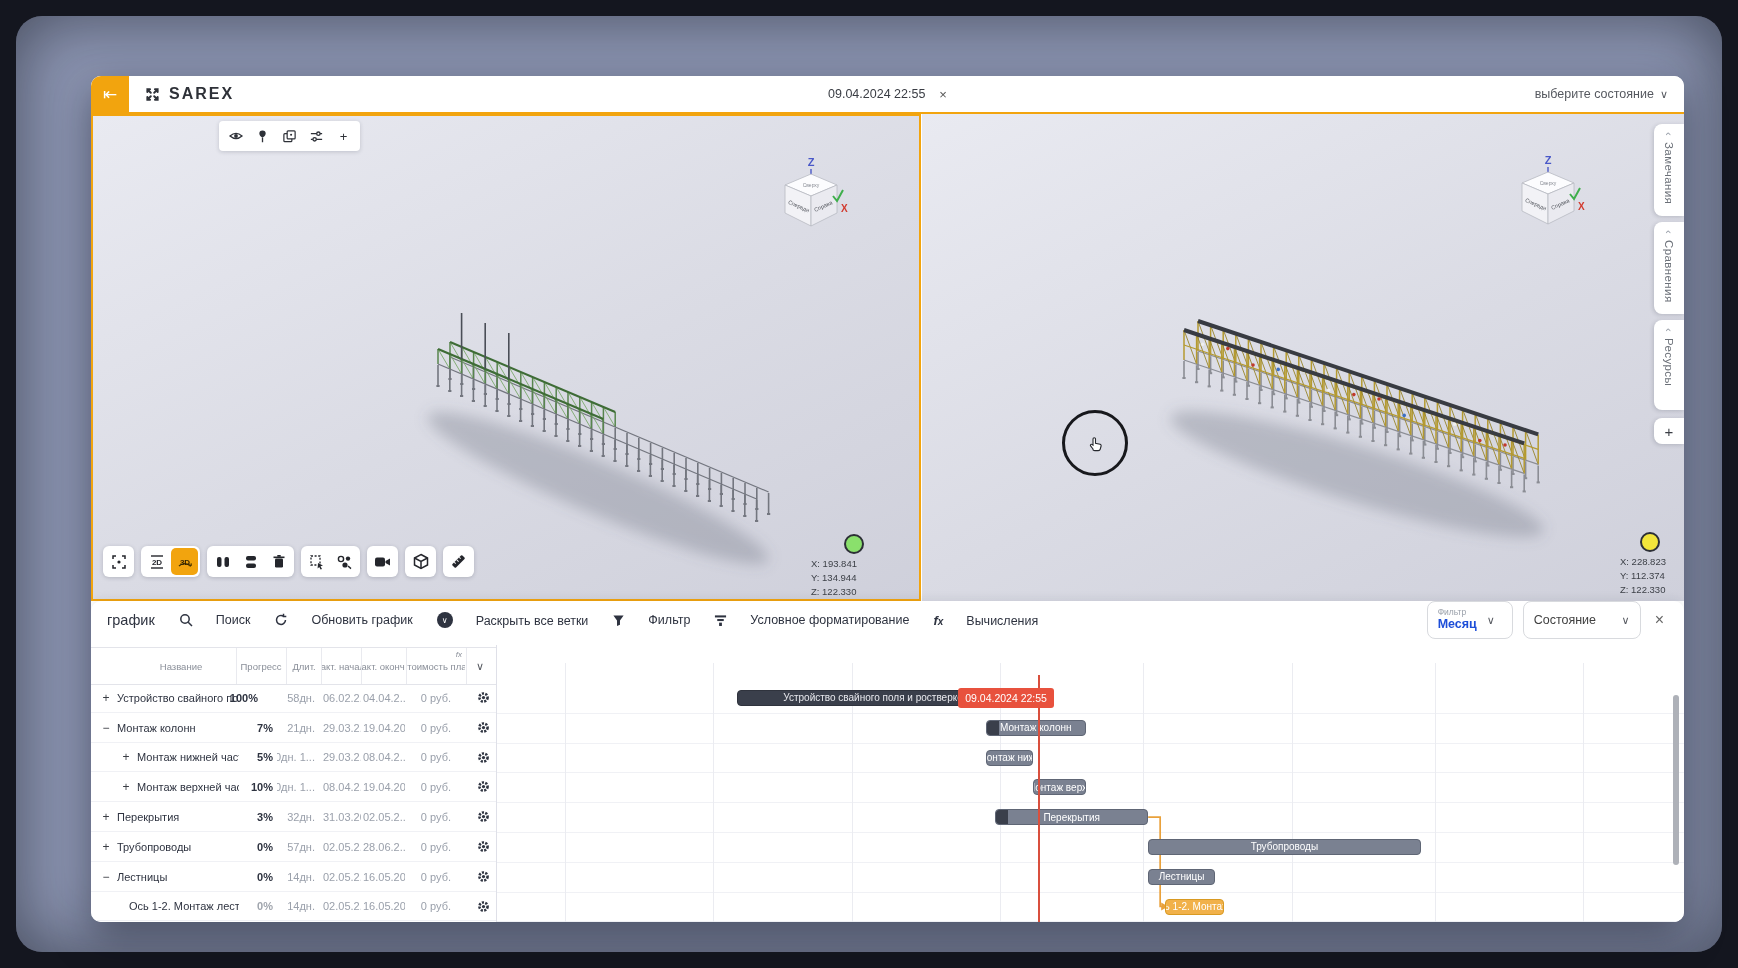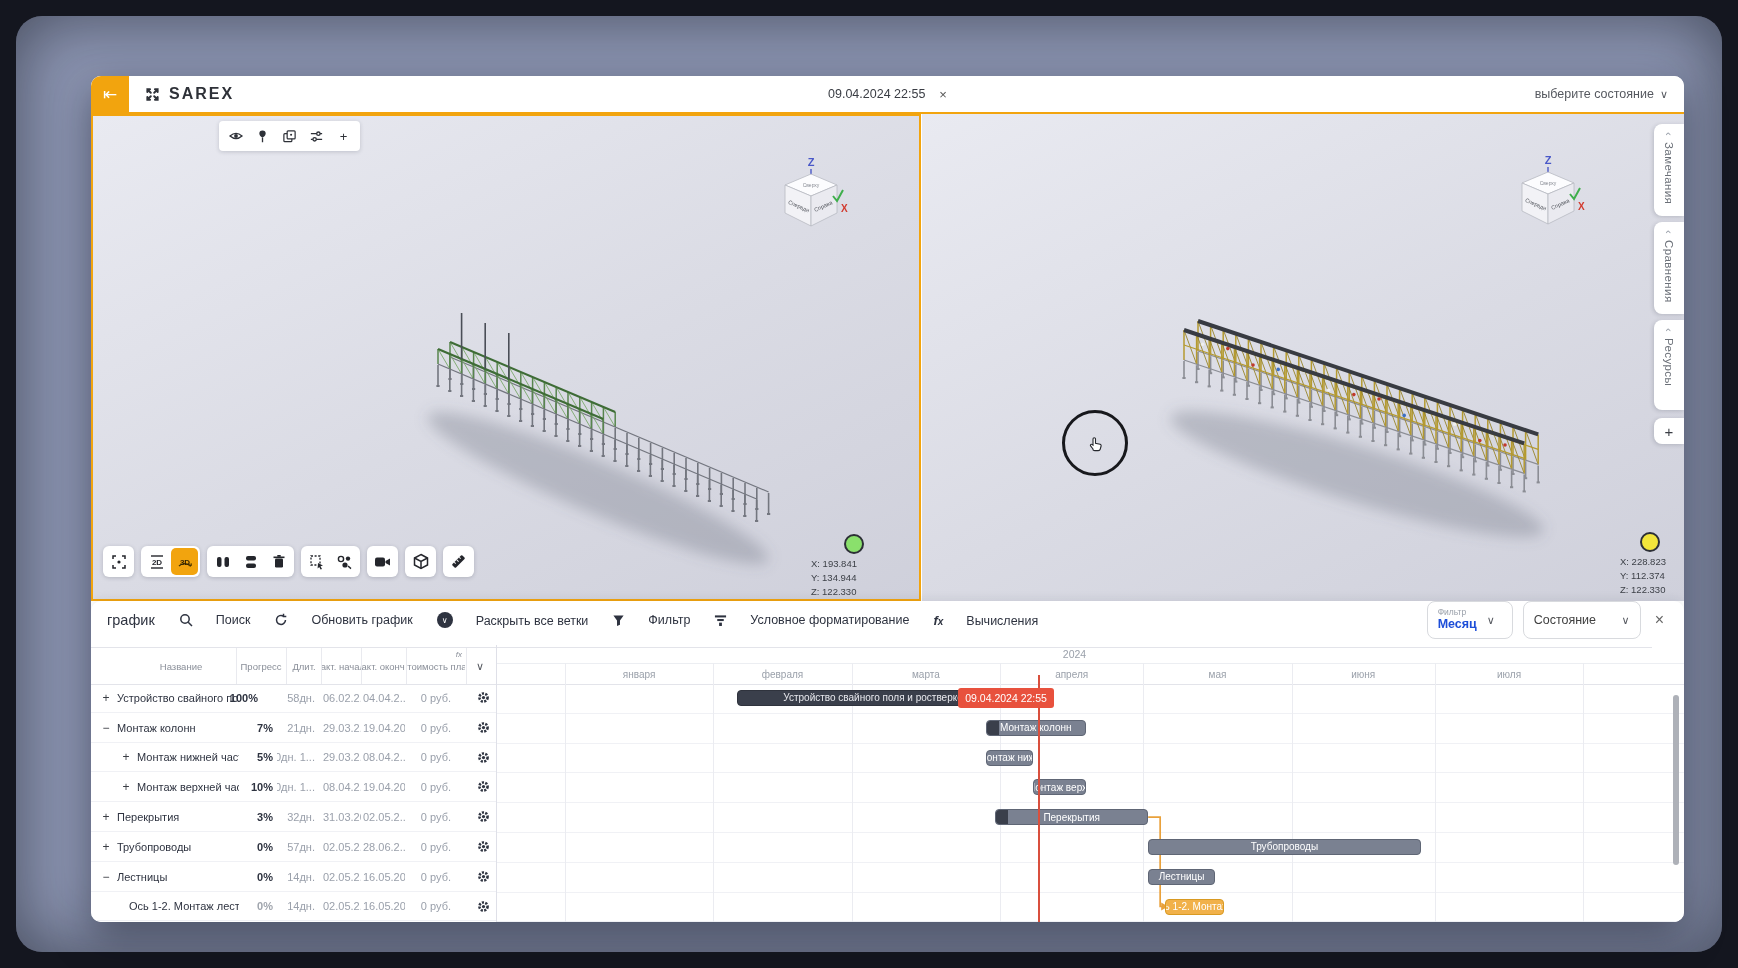--- a/index.html
+++ b/index.html
@@ -951,30 +951,20 @@
               <div class="cell c-grey" style="left:272px;width:42px">16.05.20...</div>
               <div class="cell c-grey c-right" style="left:316px;width:44px">0 руб.</div>
               <svg width="13" height="13" class="gear" style="position:absolute;left:386px;top:8px">
                 <use href="#i-gear"></use>
               </svg>
             </div>
           </div>
     </div>
 
     <div class="g-timeline" id="g-timeline">
-      <div class="tl-year">2024</div>
-      <div class="tl-months" id="tl-months">
-            <div class="tl-month" style="left: 68px; width: 148.18px;">января</div>
-            <div class="tl-month" style="left: 216.18px; width: 138.62px;">февраля</div>
-            <div class="tl-month" style="left: 354.8px; width: 148.18px;">марта</div>
-            <div class="tl-month" style="left: 502.98px; width: 143.4px;">апреля</div>
-            <div class="tl-month" style="left: 646.38px; width: 148.18px;">мая</div>
-            <div class="tl-month" style="left: 794.56px; width: 143.4px;">июня</div>
-            <div class="tl-month" style="left: 937.96px; width: 148.18px;">июля</div>
-          </div>
       <div class="tl-bars" id="tl-bars">
             <div class="tl-grid-h" style="top: 29.8px;"></div>
             <div class="tl-grid-h" style="top: 59.6px;"></div>
             <div class="tl-grid-h" style="top: 89.4px;"></div>
             <div class="tl-grid-h" style="top: 119.2px;"></div>
             <div class="tl-grid-h" style="top: 149px;"></div>
             <div class="tl-grid-h" style="top: 178.8px;"></div>
             <div class="tl-grid-h" style="top: 208.6px;"></div>
             <div class="tl-grid-h" style="top: 238.4px;"></div>
             <div class="bar bar-dark" style="left: 240.08px; width: 277.24px; top: 6.9px;">

